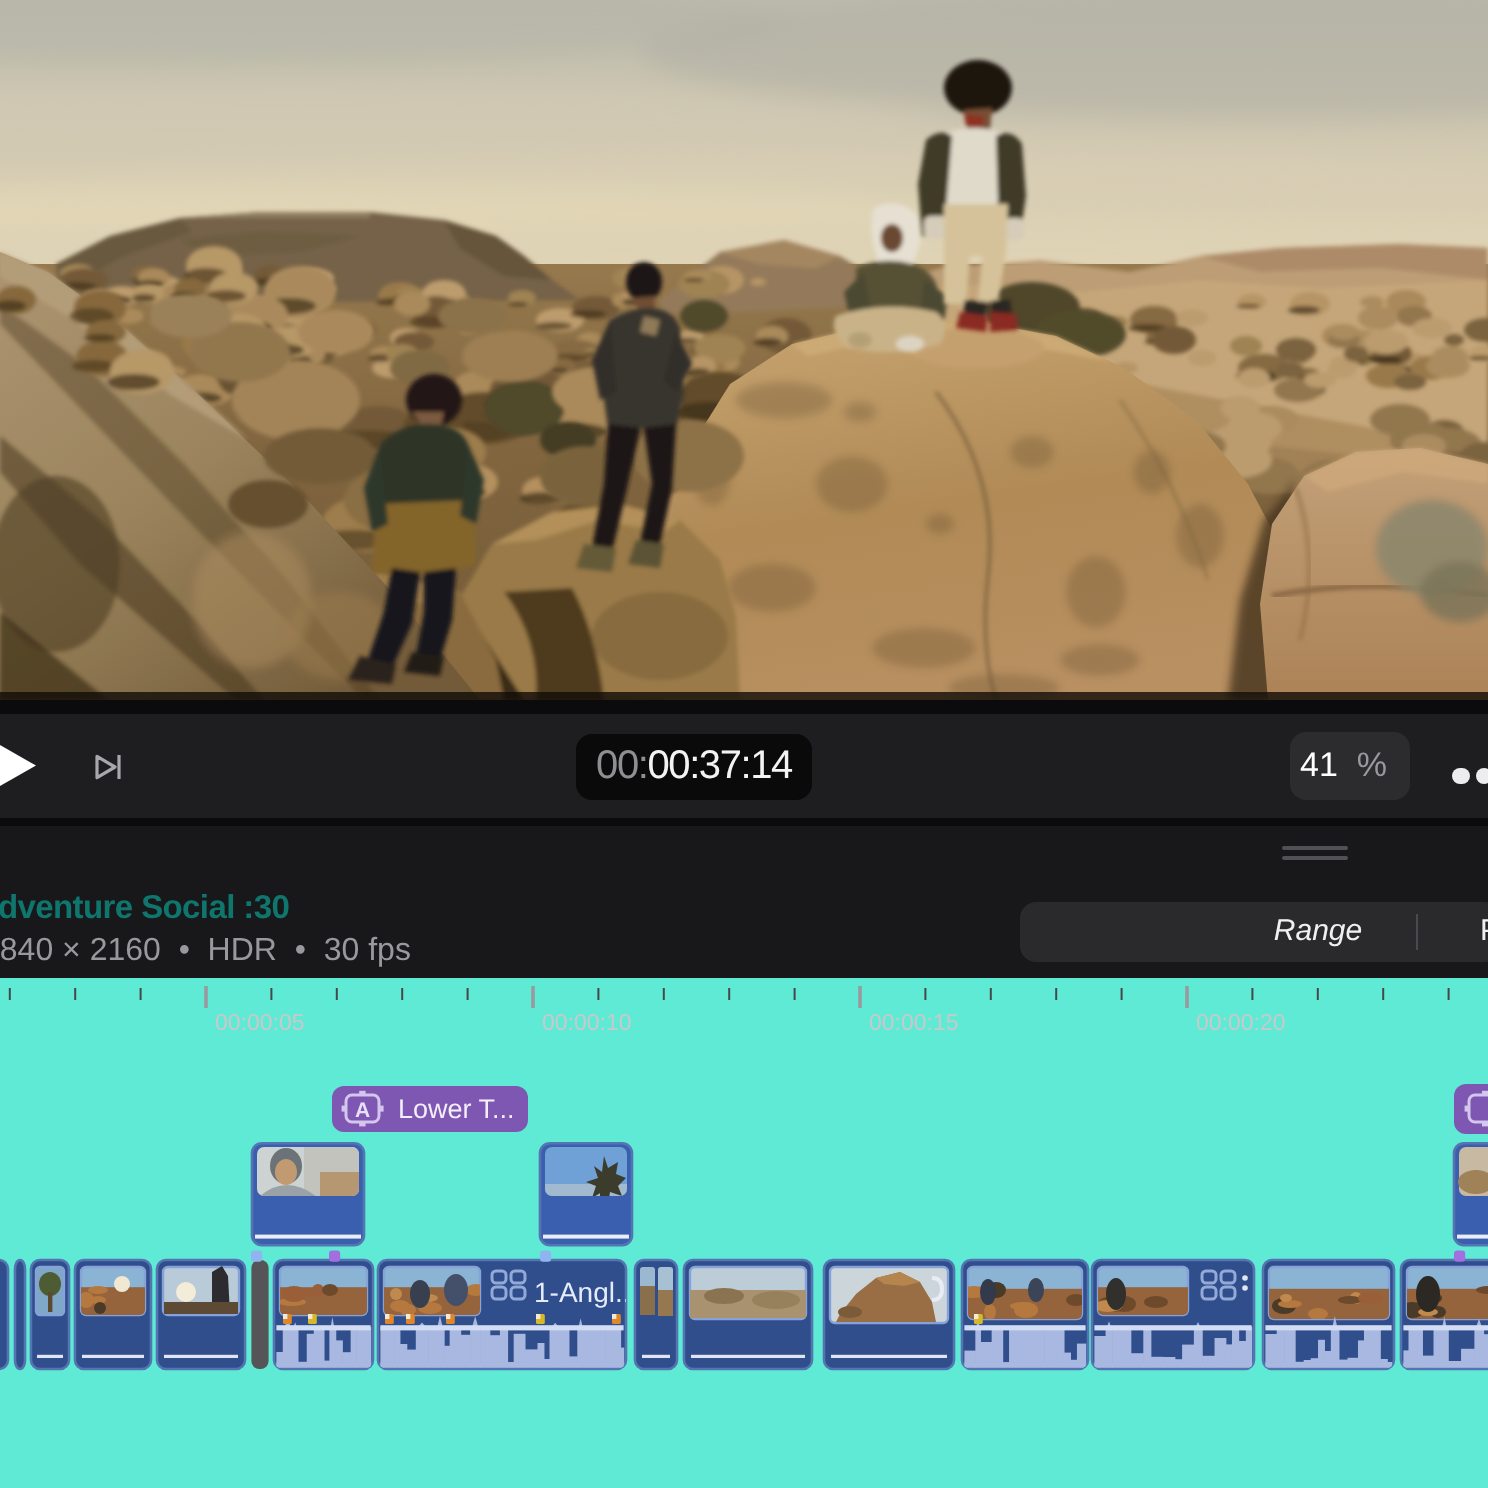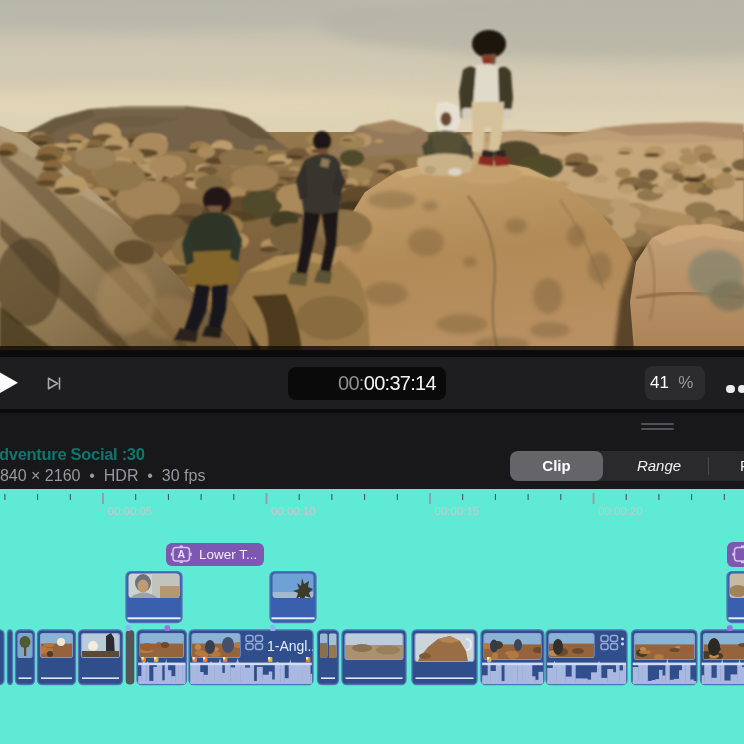--- a/index.html
+++ b/index.html
@@ -1,20 +1,20 @@
 <!DOCTYPE html>
 <html><head><meta charset="utf-8">
 <style>
 html,body{margin:0;padding:0;background:#0b0b0d;width:744px;height:744px;overflow:hidden;font-family:"Liberation Sans",sans-serif;}
 #app{position:relative;width:744px;height:744px;background:#0b0b0d;}
 #photo{position:absolute;left:0;top:0;width:744px;height:350px;overflow:hidden;background:#957b53;}
 #ctrlbar{position:absolute;left:0;top:357px;width:744px;height:52px;background:#1e1e20;}
 #infobar{position:absolute;left:0;top:413px;width:744px;height:76px;background:#18181a;}
 #tl{position:absolute;left:0;top:489px;width:744px;height:255px;background:#5eead4;}
-.tc{position:absolute;left:288px;top:367px;width:118px;height:33px;background:#0a0a0a;border-radius:8px;color:#f3f3f3;font-size:20px;text-align:center;line-height:33.5px;letter-spacing:-0.7px;padding-left:40px;}
+.tc{position:absolute;left:288px;top:367px;width:118px;height:33px;background:#0a0a0a;border-radius:8px;color:#f3f3f3;font-size:20px;text-align:center;line-height:33.5px;letter-spacing:-0.7px;}
 .tc .dim{color:#8e8e93;}
 .pct{position:absolute;left:645px;top:366px;width:60px;height:34px;background:#2c2c2e;border-radius:8px;font-size:17px;text-align:left;line-height:34px;color:#fff;letter-spacing:0;}
 .pct .dim{color:#98989d;}
 .dots{position:absolute;left:726px;top:379px;width:40px;white-space:nowrap;}
 .dots i{display:inline-block;width:8.5px;height:8.5px;border-radius:50%;background:#ededf0;margin-right:3px;}
 .title{position:absolute;left:-1px;top:445px;color:#0f766e;font-size:16.5px;font-weight:bold;letter-spacing:-0.3px;}
 .subtitle{position:absolute;left:-9px;top:467px;color:#98989d;font-size:16px;}
 .handle{position:absolute;left:641px;top:423px;width:33px;}
 .handle i{display:block;height:2.2px;border-radius:2px;background:#515155;margin-bottom:2.6px;}
 .seg{position:absolute;left:510px;top:451px;width:240px;height:29.5px;background:#2a2a2d;border-radius:8px;color:#fff;font-size:15px;}
@@ -667,21 +667,20 @@
 <div class="pct" style="text-indent:5px">41&nbsp;&nbsp;<span class="dim">%</span></div>
 <div class="dots"><i></i><i></i></div>
 <div id="infobar"></div>
 <div class="title">dventure Social :30</div>
 <div class="subtitle">3840 × 2160&nbsp; •&nbsp; HDR&nbsp; •&nbsp; 30 fps</div>
 <div class="handle">
       <i></i>
       <i></i>
     </div>
 <div class="seg">
-      <div class="sel">Clip</div>
       <div class="opt">Range</div>
       <div class="div"></div>
       <div class="opt2">P</div>
     </div>
 <div id="tl"><svg width="744" height="255" viewBox="0 0 744 255">
 <rect x="4.4" y="5" width="1" height="6" fill="#47474b"></rect>
 <rect x="37.1" y="5" width="1" height="6" fill="#47474b"></rect>
 <rect x="69.8" y="5" width="1" height="6" fill="#47474b"></rect>
 <rect x="102.1" y="4" width="1.8" height="11" fill="#9a9a9e"></rect>
 <rect x="135.2" y="5" width="1" height="6" fill="#47474b"></rect>

